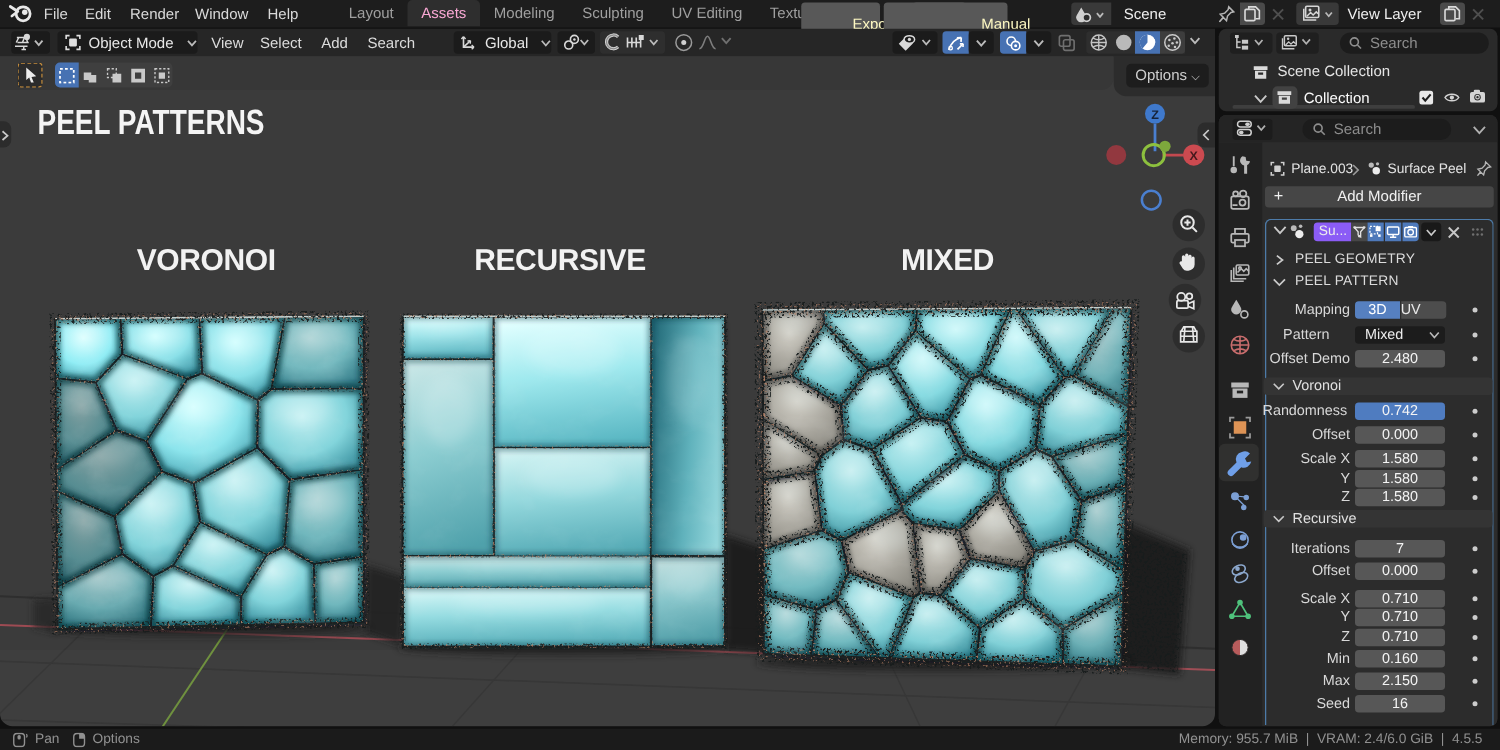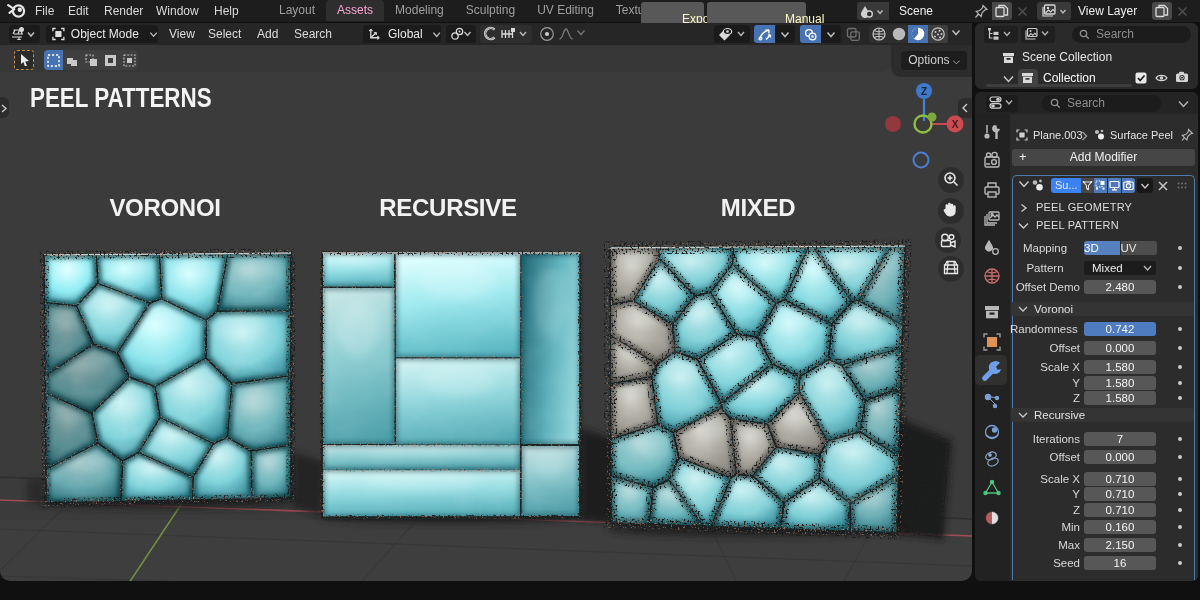--- a/index.html
+++ b/index.html
@@ -1537,21 +1537,21 @@
 
       <div class="abs" style="left:2px;top:61px;width:183px;height:405px;border:1px solid #4d7ba9;border-radius:5px 5px 0 0;border-bottom:none"></div>
       <svg class="abs" style="left:8px;top:66px" width="12" height="9" viewBox="0 0 12 9">
           <path d="M1.5 1.5 l4.5 5 4.5-5" stroke="#c9c9c9" stroke-width="1.5" fill="none"></path>
         </svg>
         <svg class="abs" style="left:21px;top:64px" width="14" height="14" viewBox="0 0 14 14">
           <circle cx="4" cy="4.5" r="2.3" fill="#b9b9b9"></circle>
           <circle cx="9.5" cy="3" r="1.4" fill="#b9b9b9"></circle>
           <circle cx="8.5" cy="9.3" r="3.3" fill="#ededed"></circle>
         </svg>
-        <div class="abs" style="left:41px;top:64px;width:30px;height:15px;background:#3b82f6;border-radius:3px 0 0 3px;color:#ececec;font-size:11px;line-height:15px;padding-left:4px">Su...</div>
+        <div class="abs" style="left:41px;top:64px;width:30px;height:15px;background:#8b5cf6;border-radius:3px 0 0 3px;color:#ececec;font-size:11px;line-height:15px;padding-left:4px">Su...</div>
         <div class="abs" style="left:71px;top:64px;width:13px;height:15px;background:#474747"></div>
         <svg class="abs" style="left:72px;top:66px" width="11" height="11" viewBox="0 0 11 11">
           <path d="M1.5 2 h8 l-3 3.5 v4 l-2-1.5 v-2.5 z" fill="none" stroke="#e0e0e0" stroke-width="1.1"></path>
           <circle cx="1.8" cy="2" r="1" fill="#e0e0e0"></circle>
           <circle cx="9.2" cy="2" r="1" fill="#e0e0e0"></circle>
           <circle cx="5.5" cy="9" r="1" fill="#e0e0e0"></circle>
         </svg>
         <div class="abs" style="left:84px;top:64px;width:13px;height:15px;background:#4e79ba;"></div>
         <div class="abs" style="left:98px;top:64px;width:13px;height:15px;background:#4e79ba;"></div>
         <div class="abs" style="left:112px;top:64px;width:13px;height:15px;background:#4e79ba;border-radius:0 3px 3px 0;"></div>
@@ -1588,22 +1588,22 @@
           </g>
         </svg>
         <svg class="abs" style="left:10px;top:89px" width="8" height="10" viewBox="0 0 8 10">
           <path d="M1.5 1.5 l4.5 3.5 -4.5 3.5" stroke="#c9c9c9" stroke-width="1.4" fill="none"></path>
         </svg>
         <div class="abs" style="left:26px;top:87px;font-size:11px;color:#dcdcdc;letter-spacing:0.2px">PEEL GEOMETRY</div>
         <svg class="abs" style="left:8px;top:108px" width="11" height="8" viewBox="0 0 11 8">
           <path d="M1 1.5 l4.5 4.5 4.5-4.5" stroke="#c9c9c9" stroke-width="1.4" fill="none"></path>
         </svg>
         <div class="abs" style="left:26px;top:105px;font-size:11px;color:#dcdcdc;letter-spacing:0.2px">PEEL PATTERN</div>
-        <div class="abs" style="left:0;top:127px;width:70px;text-align:center;font-size:11.5px;color:#d8d8d8;line-height:14px;white-space:nowrap">Mapping</div>
-        <div class="abs" style="left:74px;top:127px;width:36px;height:14px;background:#5680c0;border-radius:3px 0 0 3px;color:#fff;font-size:11.5px;line-height:14px;text-align:left">3D</div>
+        <div class="abs" style="left:0;top:127px;width:70px;text-align:right;font-size:11.5px;color:#d8d8d8;line-height:14px;white-space:nowrap">Mapping</div>
+        <div class="abs" style="left:74px;top:127px;width:36px;height:14px;background:#5680c0;border-radius:3px 0 0 3px;color:#fff;font-size:11.5px;line-height:14px;text-align:center">3D</div>
         <div class="abs" style="left:110.5px;top:127px;width:36px;height:14px;background:#4d4d4d;border-radius:0 3px 3px 0;color:#e8e8e8;font-size:11.5px;line-height:14px;text-align:left">UV</div>
         <div class="abs" style="left:168px;top:132px;width:4px;height:4px;border-radius:50%;background:#cccccc"></div>
         <div class="abs" style="left:0;top:147px;width:70px;text-align:center;font-size:11.5px;color:#d8d8d8;line-height:14px;white-space:nowrap">Pattern</div>
         <div class="abs" style="left:74px;top:147px;width:72px;height:14px;background:#1c1c1c;border-radius:3px;color:#ececec;font-size:11.5px;line-height:14px;padding-left:8px">Mixed</div>
         <svg class="abs" style="left:133px;top:151px" width="9" height="7" viewBox="0 0 9 7">
           <path d="M1 1 l3.5 4 3.5-4" stroke="#b9b9b9" stroke-width="1.3" fill="none"></path>
         </svg>
         <div class="abs" style="left:168px;top:152px;width:4px;height:4px;border-radius:50%;background:#cccccc"></div>
         <div class="abs" style="left:0;top:166px;width:70px;text-align:right;font-size:11.5px;color:#d8d8d8;line-height:14px;white-space:nowrap">Offset Demo</div>
         <div class="abs" style="left:74px;top:166px;width:72px;height:14px;background:#575757;border-radius:3px;color:#f4f4f4;font-size:11.5px;line-height:14px;text-align:center">2.480</div>
@@ -1653,13 +1653,28 @@
         <div class="abs" style="left:168px;top:411px;width:4px;height:4px;border-radius:50%;background:#cccccc"></div>
         <div class="abs" style="left:0;top:424px;width:70px;text-align:right;font-size:11.5px;color:#d8d8d8;line-height:14px;white-space:nowrap">Max</div>
         <div class="abs" style="left:74px;top:424px;width:72px;height:14px;background:#575757;border-radius:3px;color:#f4f4f4;font-size:11.5px;line-height:14px;text-align:center">2.150</div>
         <div class="abs" style="left:168px;top:429px;width:4px;height:4px;border-radius:50%;background:#cccccc"></div>
         <div class="abs" style="left:0;top:442px;width:70px;text-align:right;font-size:11.5px;color:#d8d8d8;line-height:14px;white-space:nowrap">Seed</div>
         <div class="abs" style="left:74px;top:442px;width:72px;height:14px;background:#575757;border-radius:3px;color:#f4f4f4;font-size:11.5px;line-height:14px;text-align:center">16</div>
         <div class="abs" style="left:168px;top:447px;width:4px;height:4px;border-radius:50%;background:#cccccc"></div>
     </div>
   </div>
 
+  <div id="status" class="abs">
+    <svg class="abs" style="left:10px;top:3px" width="14" height="12" viewBox="0 0 14 12">
+      <rect x="1" y="0.8" width="8.6" height="10.4" rx="2.6" fill="none" stroke="#909090" stroke-width="1.1"></rect>
+      <rect x="4" y="2" width="2.6" height="3.6" rx="1.2" fill="#909090"></rect>
+      <path d="M11 1 q1 1.5 0 3 M12.8 0.5 q1.3 2 0 4" stroke="#909090" stroke-width="0" fill="none"></path>
+      <path d="M11.2 1.2 q.9 1.4 0 2.8" stroke="#909090" stroke-width="1" fill="none"></path>
+    </svg>
+    <div class="abs" style="left:28px;top:0">Pan</div>
+    <svg class="abs" style="left:58px;top:3px" width="12" height="12" viewBox="0 0 12 12">
+      <rect x="1" y="0.8" width="8.6" height="10.4" rx="2.6" fill="none" stroke="#909090" stroke-width="1.1"></rect>
+      <path d="M5.3 0.8 h2.2 a2.1 2.1 0 0 1 2.1 2.1 V5 H5.3 Z" fill="#909090"></path>
+    </svg>
+    <div class="abs" style="left:74px;top:0">Options</div>
+    <div class="abs" style="right:14px;top:0">Memory: 955.7 MiB&nbsp; | &nbsp;VRAM: 2.4/6.0 GiB&nbsp; | &nbsp;4.5.5</div>
+  </div>
 </div>
 
 </body></html>

